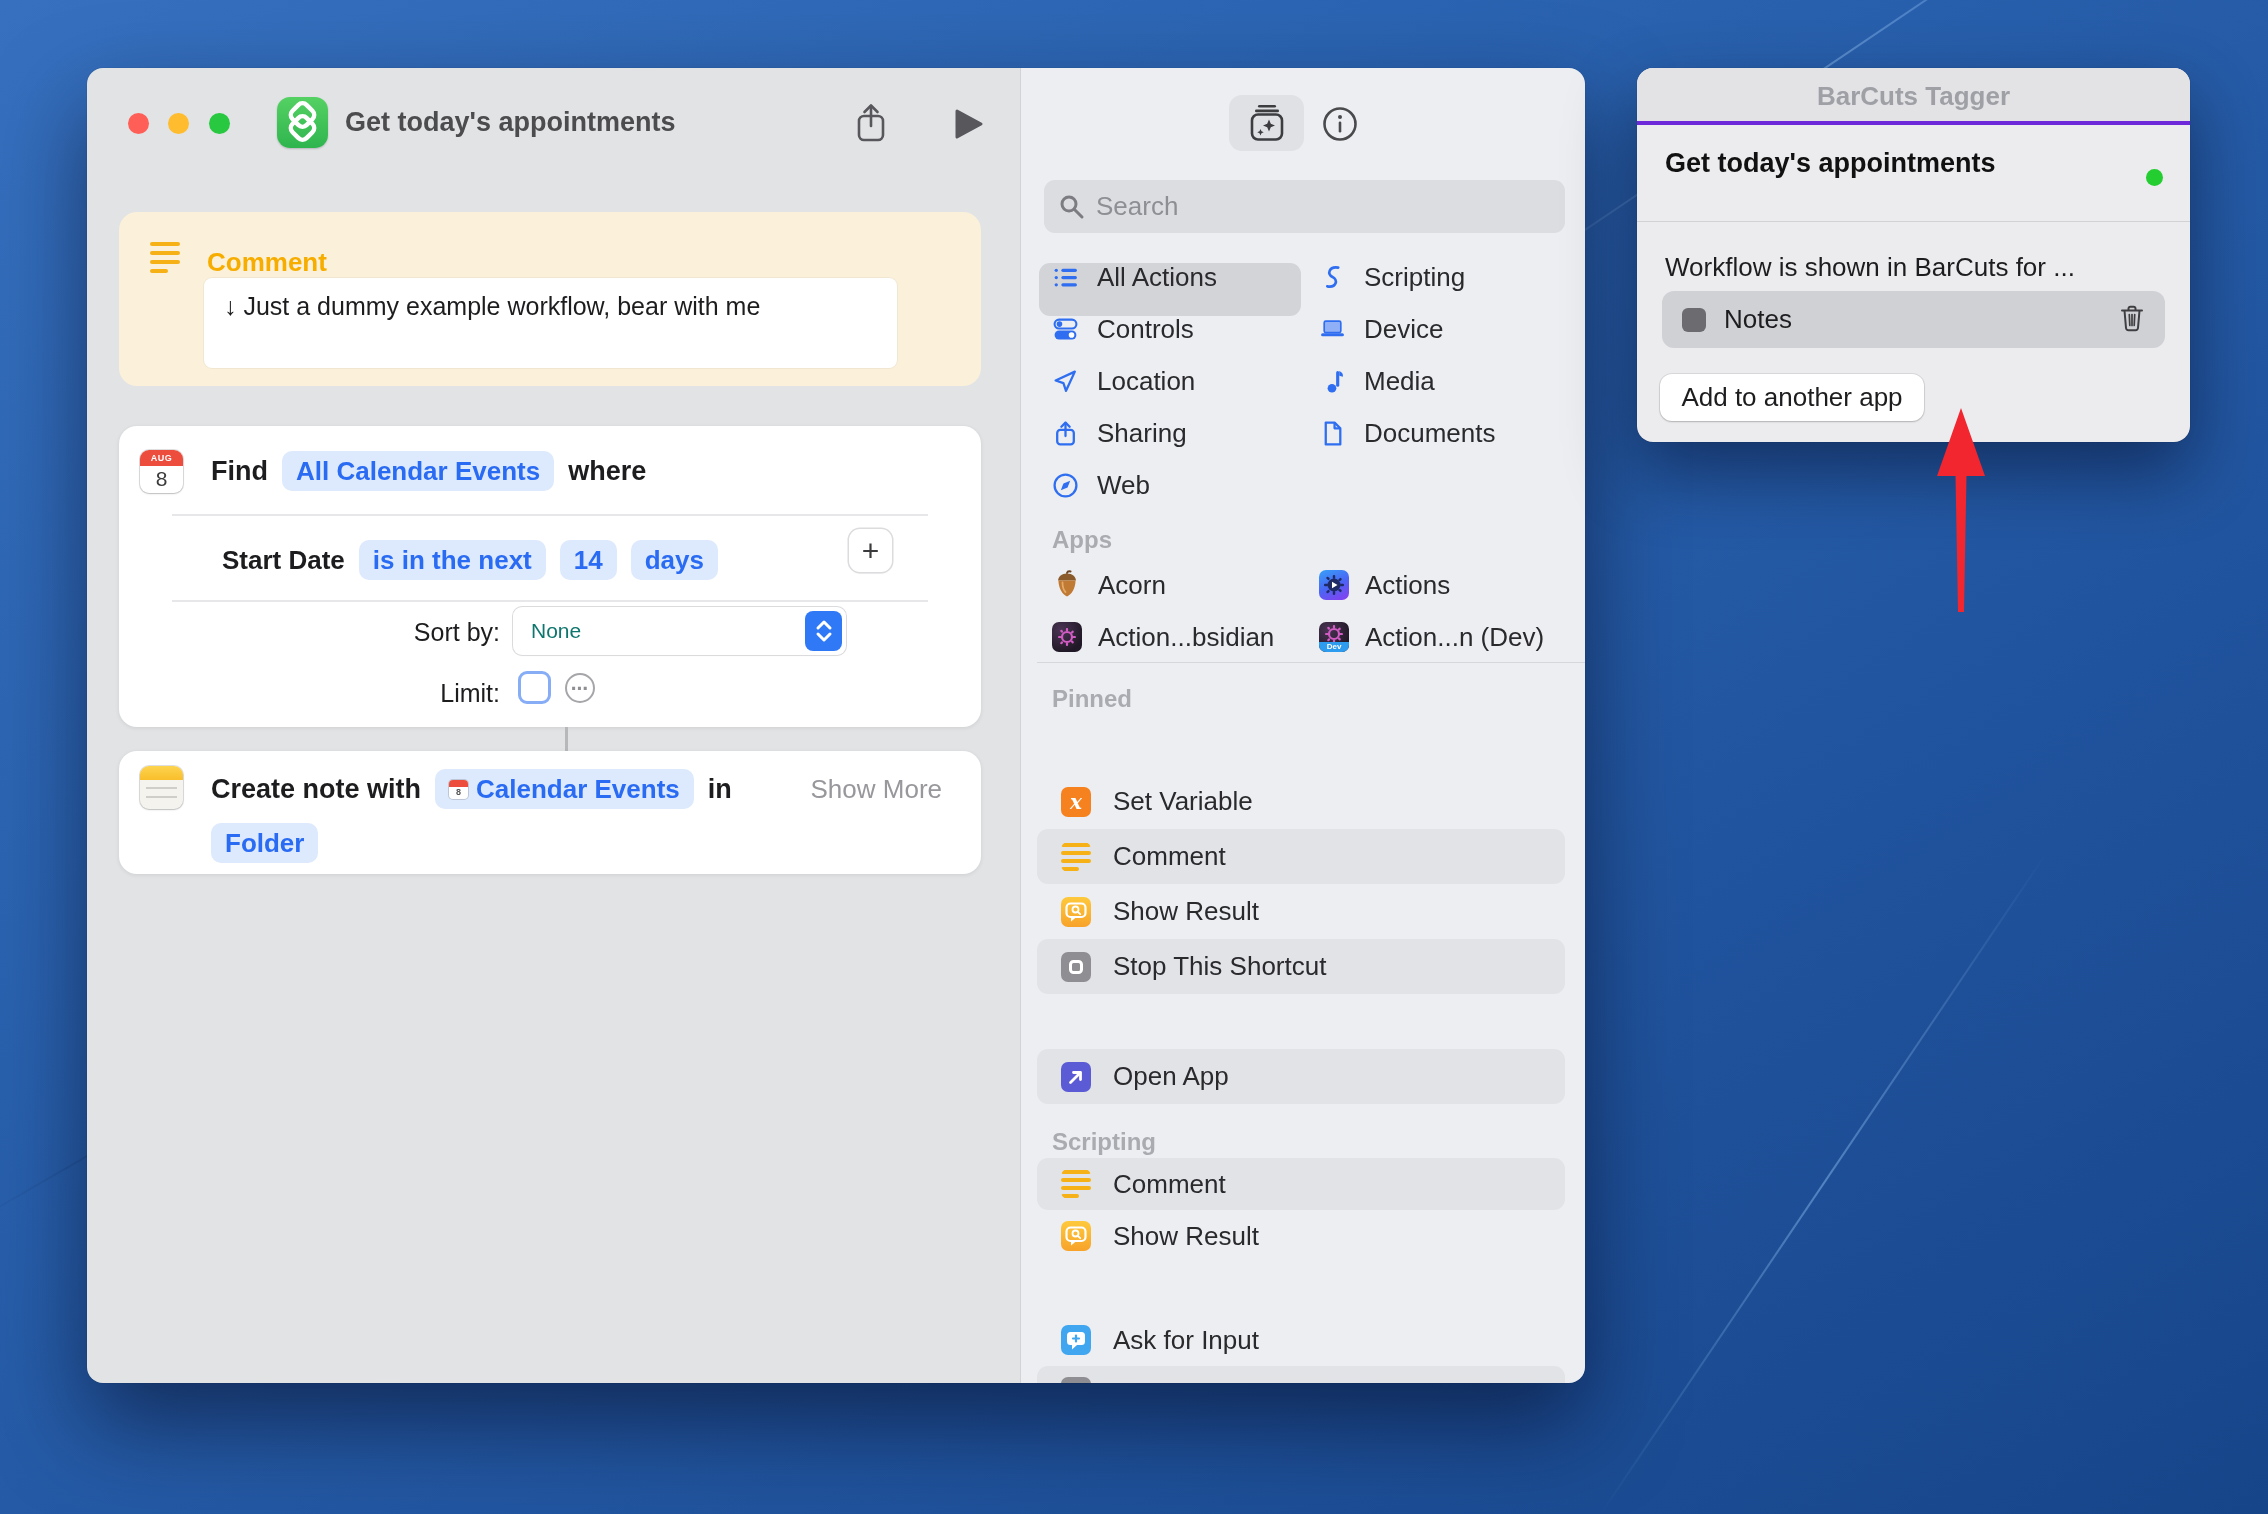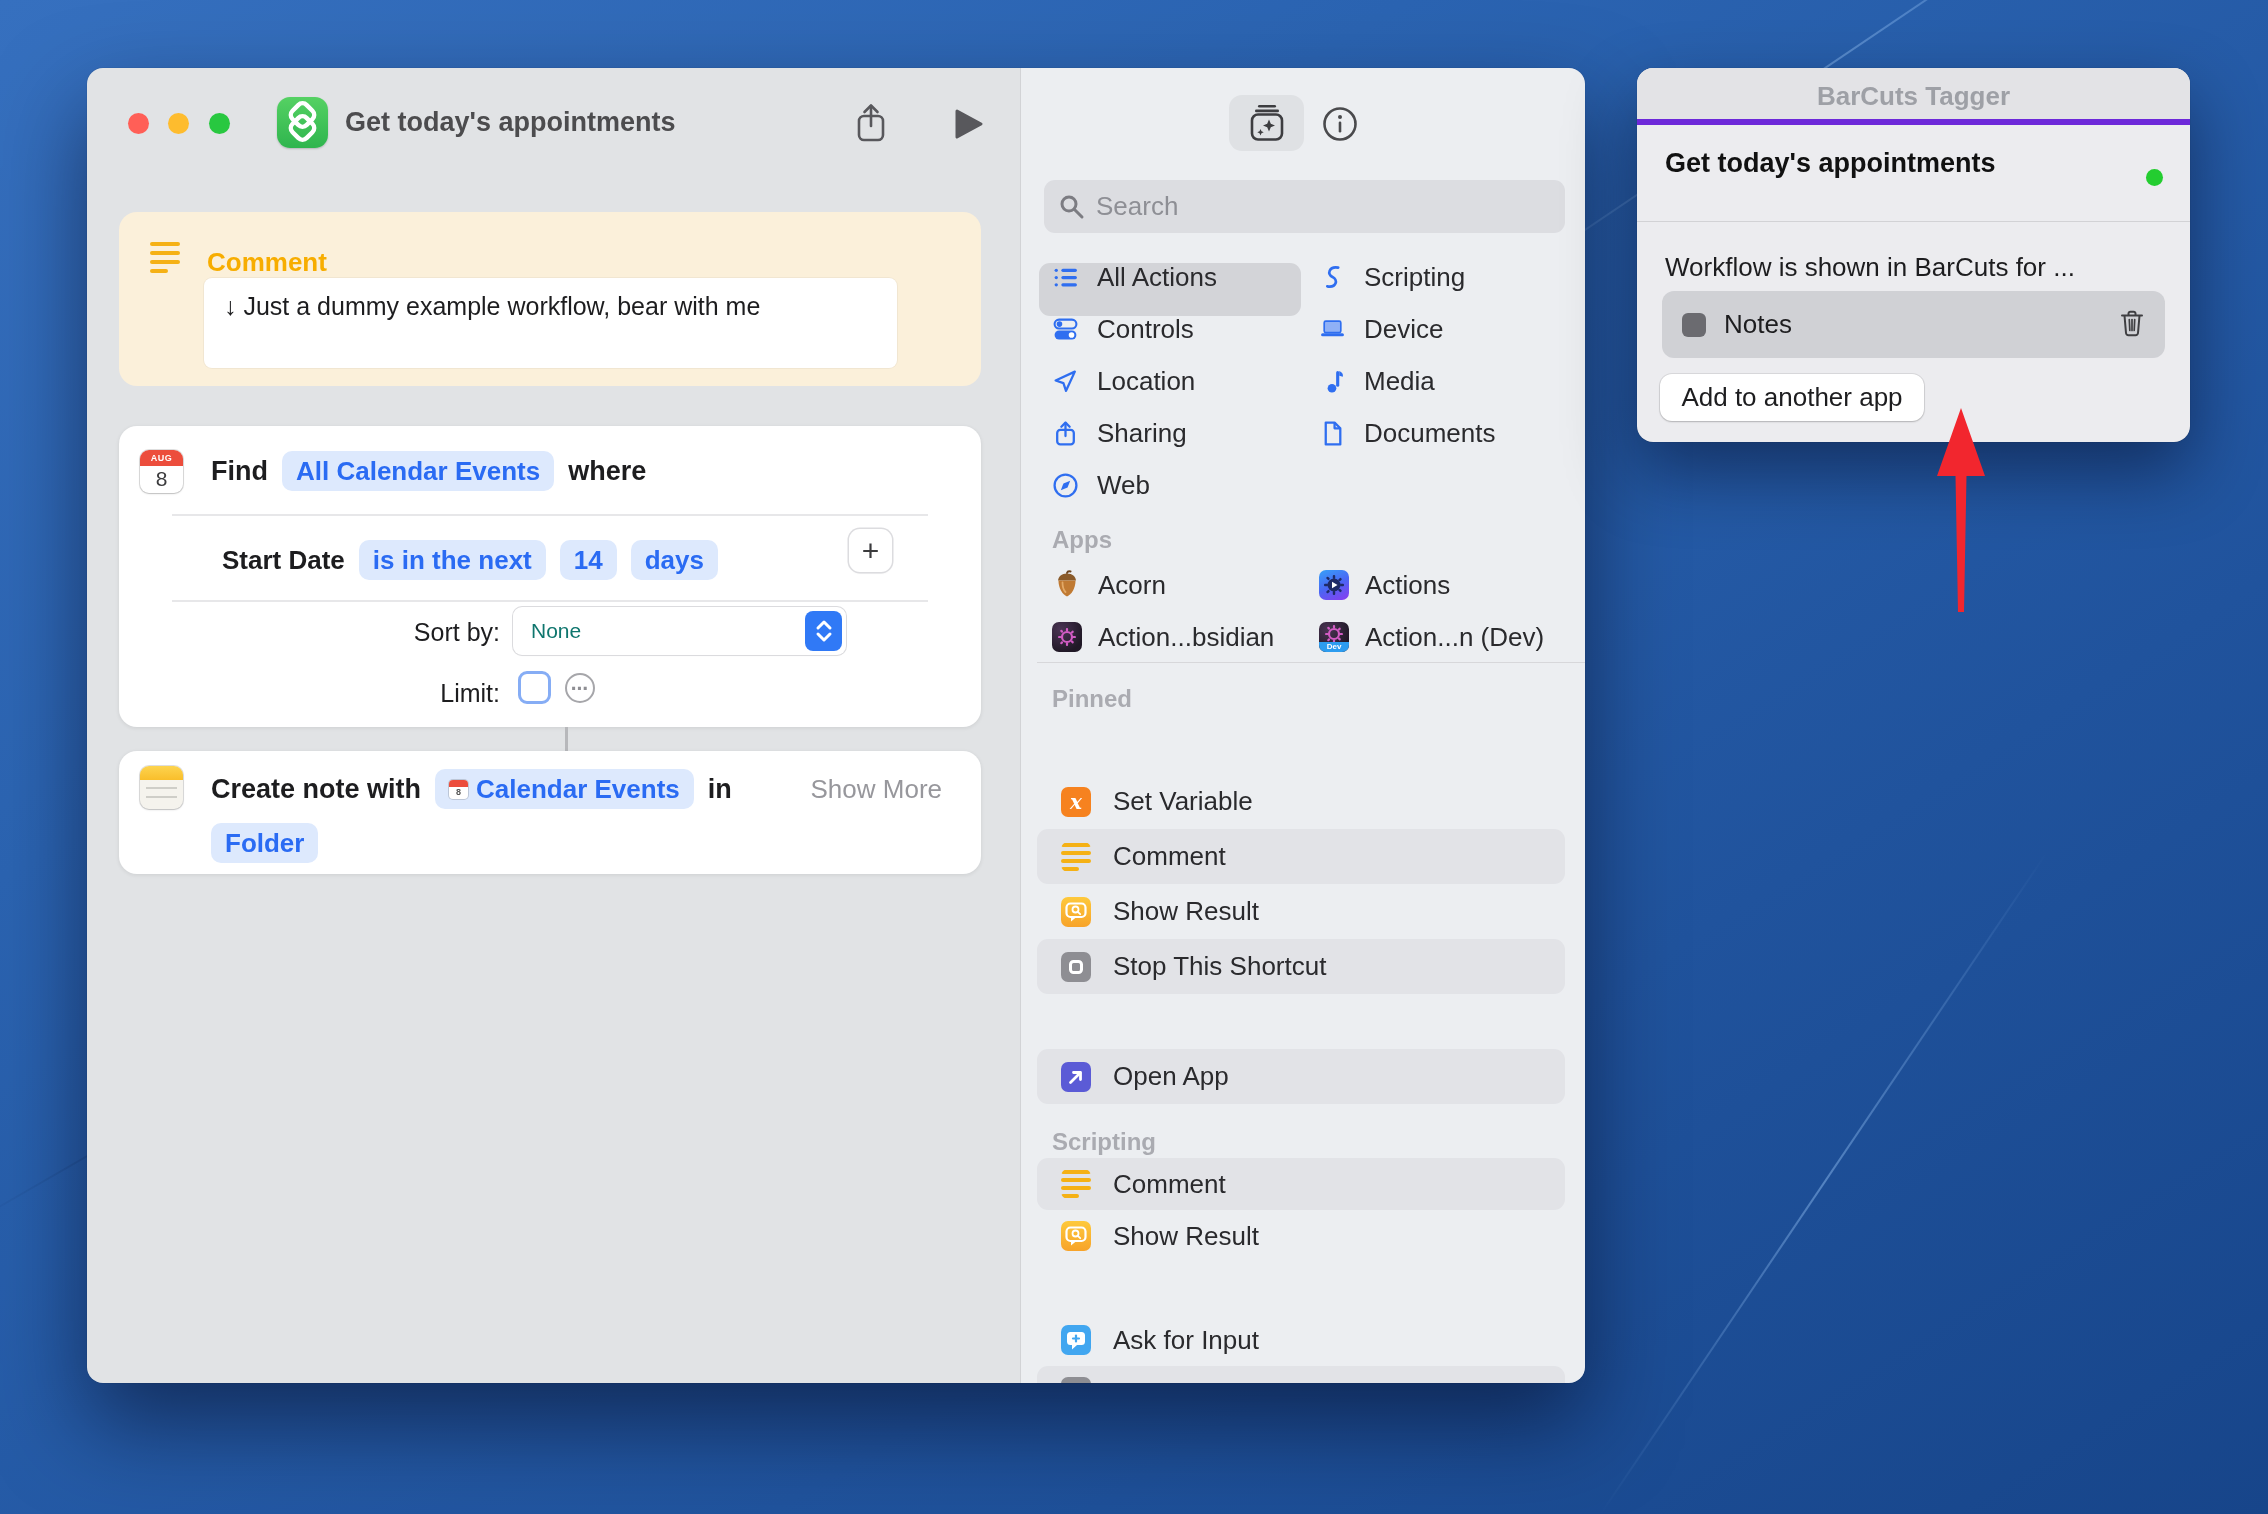--- a/index.html
+++ b/index.html
@@ -105,27 +105,27 @@
   .comment-bars span:last-child { width:60%; }
   .white-lines { display:flex; flex-direction:column; gap:3px; width:17px; }
   .white-lines span { height:2.6px; border-radius:1.3px; background:#fff; }
   .white-lines span:last-child { width:62%; }
   .stop-inner { width:14px; height:14px; border:3.5px solid #fff; border-radius:4.5px; }
   .var-x { color:#fff; font-size:20px; font-weight:700; font-style:italic; font-family:"DejaVu Serif",serif; line-height:1; }
 
   
   #barcuts-window { left:1637px; top:68px; width:553px; height:374px; border-radius:16px; background:#ececef;
     box-shadow:0 30px 70px rgba(0,0,20,.45), 0 0 1px rgba(0,0,0,.4); overflow:hidden; }
-  #barcuts-titlebar { left:0; top:0; width:553px; height:57px; background:#e3e3e6; border-bottom:6px solid #6d28d9;
+  #barcuts-titlebar { left:0; top:0; width:553px; height:57px; background:#e3e3e6; border-bottom:4px solid #6d28d9;
     text-align:center; line-height:57px; font-size:26px; font-weight:700; color:#9ea0a6; }
   #barcuts-workflow { left:28px; top:80px; font-size:27px; font-weight:700; color:#111; }
   #barcuts-status-dot { left:509px; top:101px; width:17px; height:17px; border-radius:50%; }
   #barcuts-divider { left:0; top:153px; width:553px; height:1px; background:#d2d2d5; }
   #barcuts-desc { left:28px; top:184px; font-size:26px; color:#1d1d1f; }
-  #barcuts-app-row { left:25px; top:223px; width:503px; height:67px; border-radius:12px; background:#d0d1d5; display:flex; align-items:center; }
+  #barcuts-app-row { left:25px; top:223px; width:503px; height:57px; border-radius:12px; background:#d0d1d5; display:flex; align-items:center; }
   #barcuts-app-icon { width:24px; height:24px; border-radius:6px; background:#6b6b70; margin-left:20px; }
   #barcuts-app-label { font-size:26px; color:#1d1d1f; margin-left:18px; flex:1; }
   #barcuts-add-button { left:23px; top:306px; width:264px; height:47px; border-radius:12px; background:#fff;
     box-shadow:0 0 0 1px rgba(0,0,0,.08), 0 1px 2px rgba(0,0,0,.18); font-size:26px; color:#1d1d1f;
     display:flex; align-items:center; justify-content:center; }
 
   #red-arrow { left:1925px; top:402px; z-index:50; }
 </style>
 </head>
 <body>

